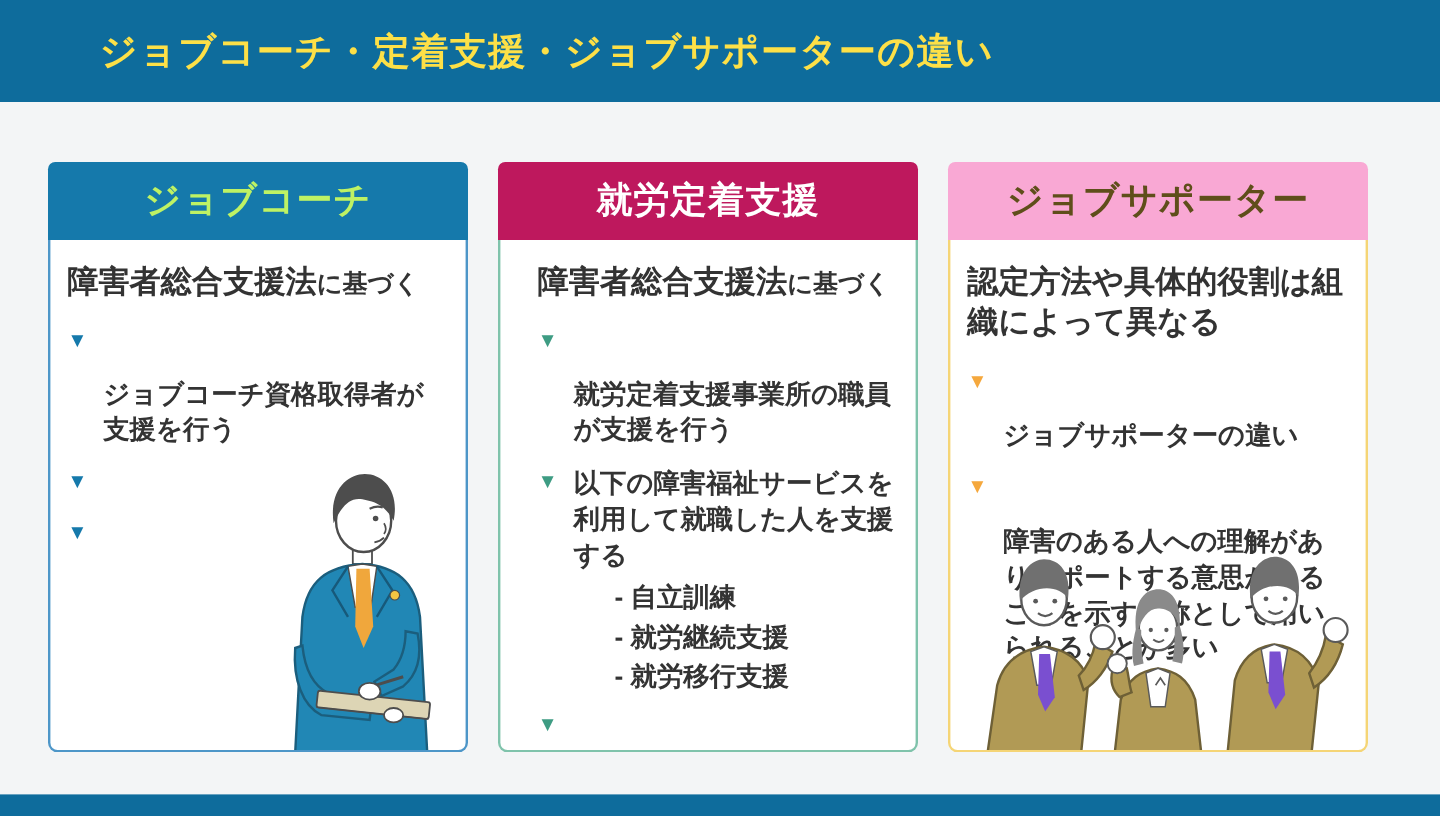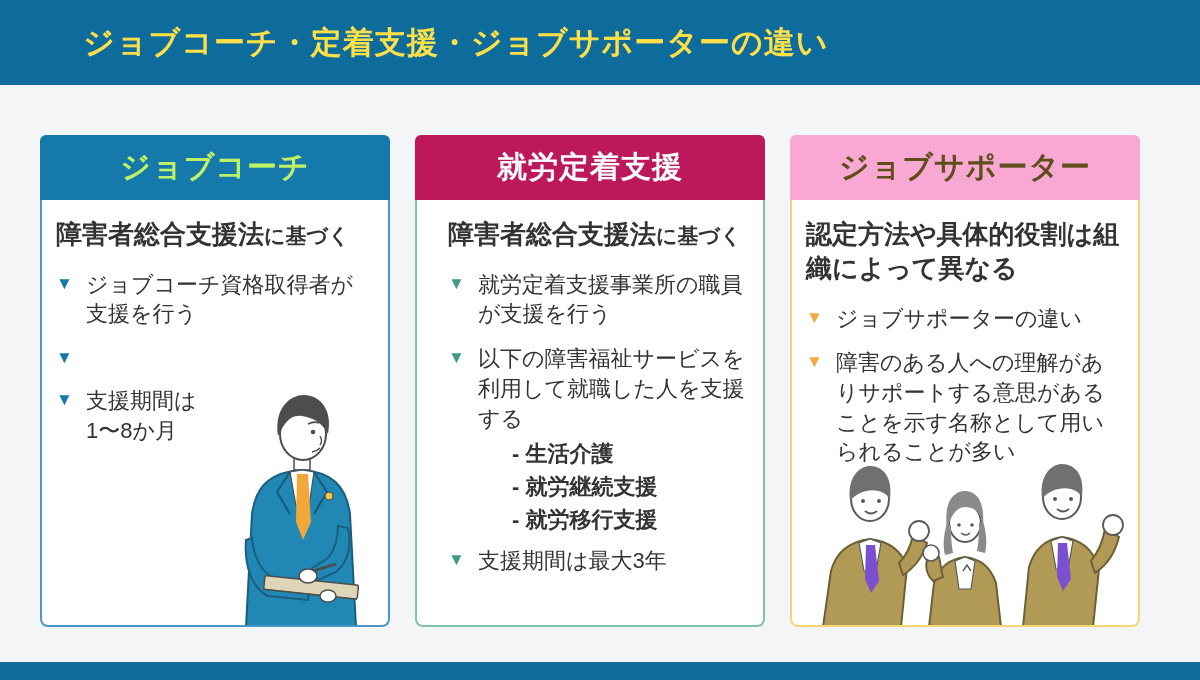--- a/index.html
+++ b/index.html
@@ -47,21 +47,21 @@
   .card-3 .card-body   { border-color:#f5d576; }
   .card-3 .tri         { color:#f5a83d; }
   .intro { margin-bottom:18px; line-height:1.3; }
   .intro-main   { font-size:26px; font-weight:700; }
   .intro-suffix { font-size:21px; font-weight:700;text-align:right; }
   .bullets { list-style:none; }
   .bullet { display:flex; margin-bottom:15px; }
   .tri {
     flex:0 0 30px; font-size:17px; line-height:1.6; font-weight:400;
   }
-  .bullet-text { font-size:22px; font-weight:400; line-height:1.35; max-width:280px; }
+  .bullet-text { font-size:22px; font-weight:700; line-height:1.35; max-width:280px;margin-top:44px; }
   .bullet-text.narrow { max-width:140px; }
   .sub-list { list-style:none; margin:4px 0 0 34px; }
   .sub-list li { font-size:22px; font-weight:700; line-height:1.5; }
   .illu { position:absolute; }
   .illu-man { right:0; bottom:-2px; }
   .illu-team { left:50%; transform:translateX(-50%); bottom:-2px; }
 </style>
 </head>
 <body>
 
@@ -78,21 +78,20 @@
     <ul class="bullets">
       <li class="bullet">
         <span class="tri">▼</span>
         <span class="bullet-text">ジョブコーチ資格取得者が支援を行う</span>
       </li>
       <li class="bullet">
         <span class="tri">▼</span>
       </li>
       <li class="bullet">
         <span class="tri">▼</span>
-        <span class="bullet-text narrow">支援期間は1〜8か月</span>
       </li>
     </ul>
     <svg class="illu illu-man" width="180" height="245" viewBox="0 0 180 245">
 
       <rect x="86" y="72" width="16" height="16" fill="#ffffff" stroke="#4d4d4d" stroke-width="1.5"></rect>
 
       <path d="M38,245 L44,132 C48,102 64,90 94,88 C122,90 138,102 142,132 L148,245 Z" fill="#2187b5" stroke="#1b5e7d" stroke-width="2"></path>
 
       <polygon points="82,90 94,88 106,90 101,124 88,124" fill="#ffffff" stroke="#4d4d4d" stroke-width="1.2"></polygon>
 
@@ -137,21 +136,21 @@
     <ul class="bullets">
       <li class="bullet">
         <span class="tri">▼</span>
         <span class="bullet-text">就労定着支援事業所の職員が支援を行う</span>
       </li>
       <li class="bullet" style="margin-bottom:10px;">
         <span class="tri">▼</span>
         <div>
           <span class="bullet-text">以下の障害福祉サービスを利用して就職した人を支援する</span>
           <ul class="sub-list">
-            <li>- 生活介護</li>
+            <li>- 自立訓練</li>
             <li>- 就労継続支援</li>
             <li>- 就労移行支援</li>
           </ul>
         </div>
       </li>
       <li class="bullet">
         <span class="tri">▼</span>
         <span class="bullet-text">支援期間は最大3年</span>
       </li>
     </ul>

